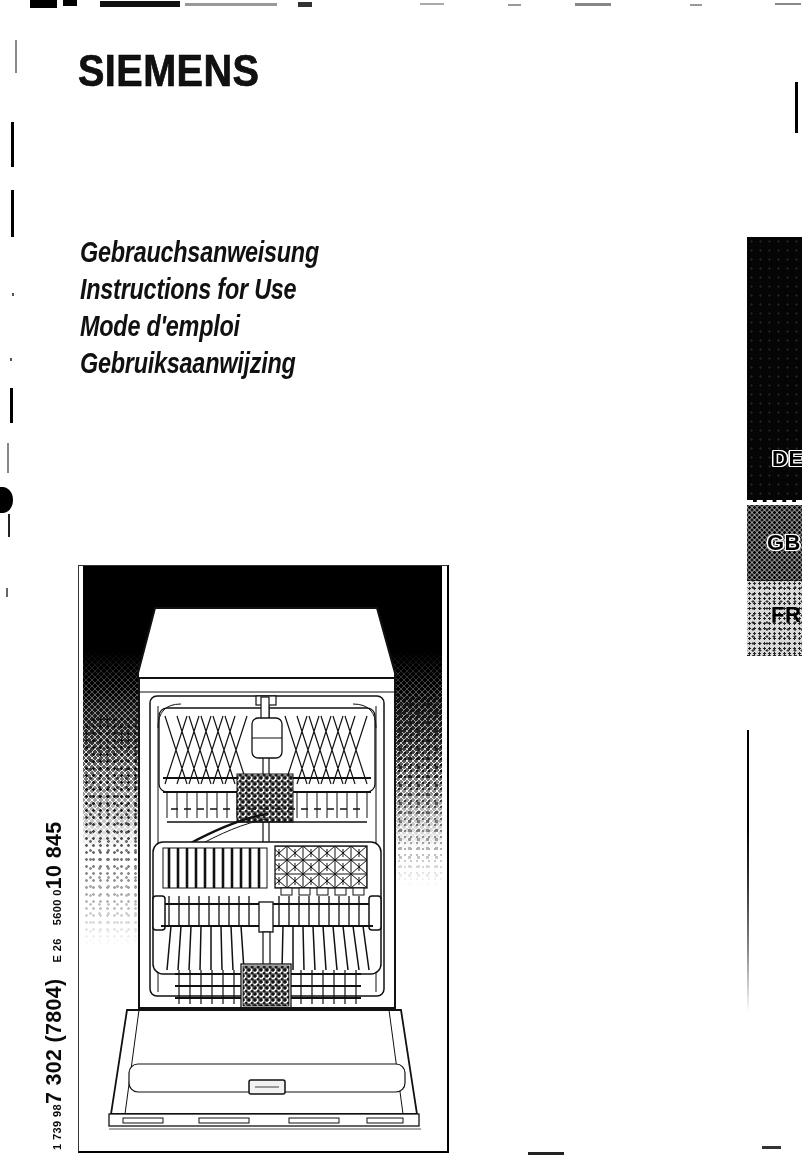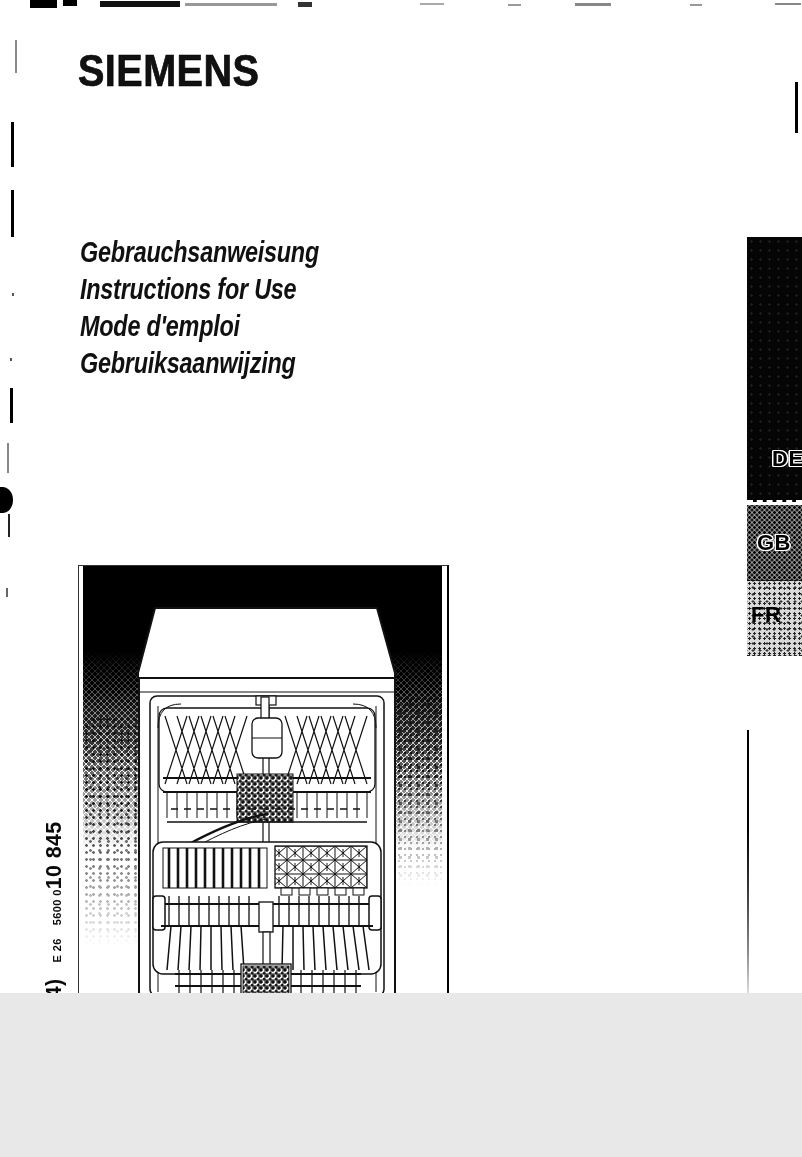--- a/index.html
+++ b/index.html
@@ -1,17 +1,17 @@
 <!DOCTYPE html>
 <html><head>
 <meta charset="utf-8">
 <style>
   html,body { margin:0; padding:0; background:#e8e8e8; }
   .page {
-    position:relative; width:802px; height:993px; margin:0 auto;
+    position:relative; width:802px; height:1157px; margin:0 auto;
     background:#ffffff; overflow:hidden;
     font-family:"Liberation Sans", sans-serif; color:#111;
   }
 
   
   .mark { position:absolute; pointer-events:none; }
 
   
   .brand {
     position:absolute; left:78px; top:51px; line-height:40px;
@@ -59,23 +59,23 @@
   }
   .tab-label {
     position:absolute; font-weight:700; font-size:22px; letter-spacing:0.5px;
     line-height:1; white-space:nowrap;
   }
   .hollow {
     color:#000;
     text-shadow:-1.4px 0 #fff, 1.4px 0 #fff, 0 -1.4px #fff, 0 1.4px #fff,
                 -1px -1px #fff, 1px 1px #fff, 1px -1px #fff, -1px 1px #fff;
   }
-  .solid { color:#000; }
+  .solid { color:#000;margin-left:20px; }
   .lbl-de { left:25px; bottom:30px; }
-  .lbl-gb { left:10px; top:27px; }
+  .lbl-gb { left:20px; top:27px; }
   .lbl-fr { left:4px; top:23px; }
   .lbl-nl { left:6px; top:28px; }
   .side-rule {
     position:absolute; left:747px; top:730px; width:2px; height:282px;
     background:linear-gradient(#000 0 35%, #333 55%, #888 78%, transparent 100%);
   }
 
   
   .print-code {
     position:absolute; left:42px; top:1150px; width:300px; height:36px;

